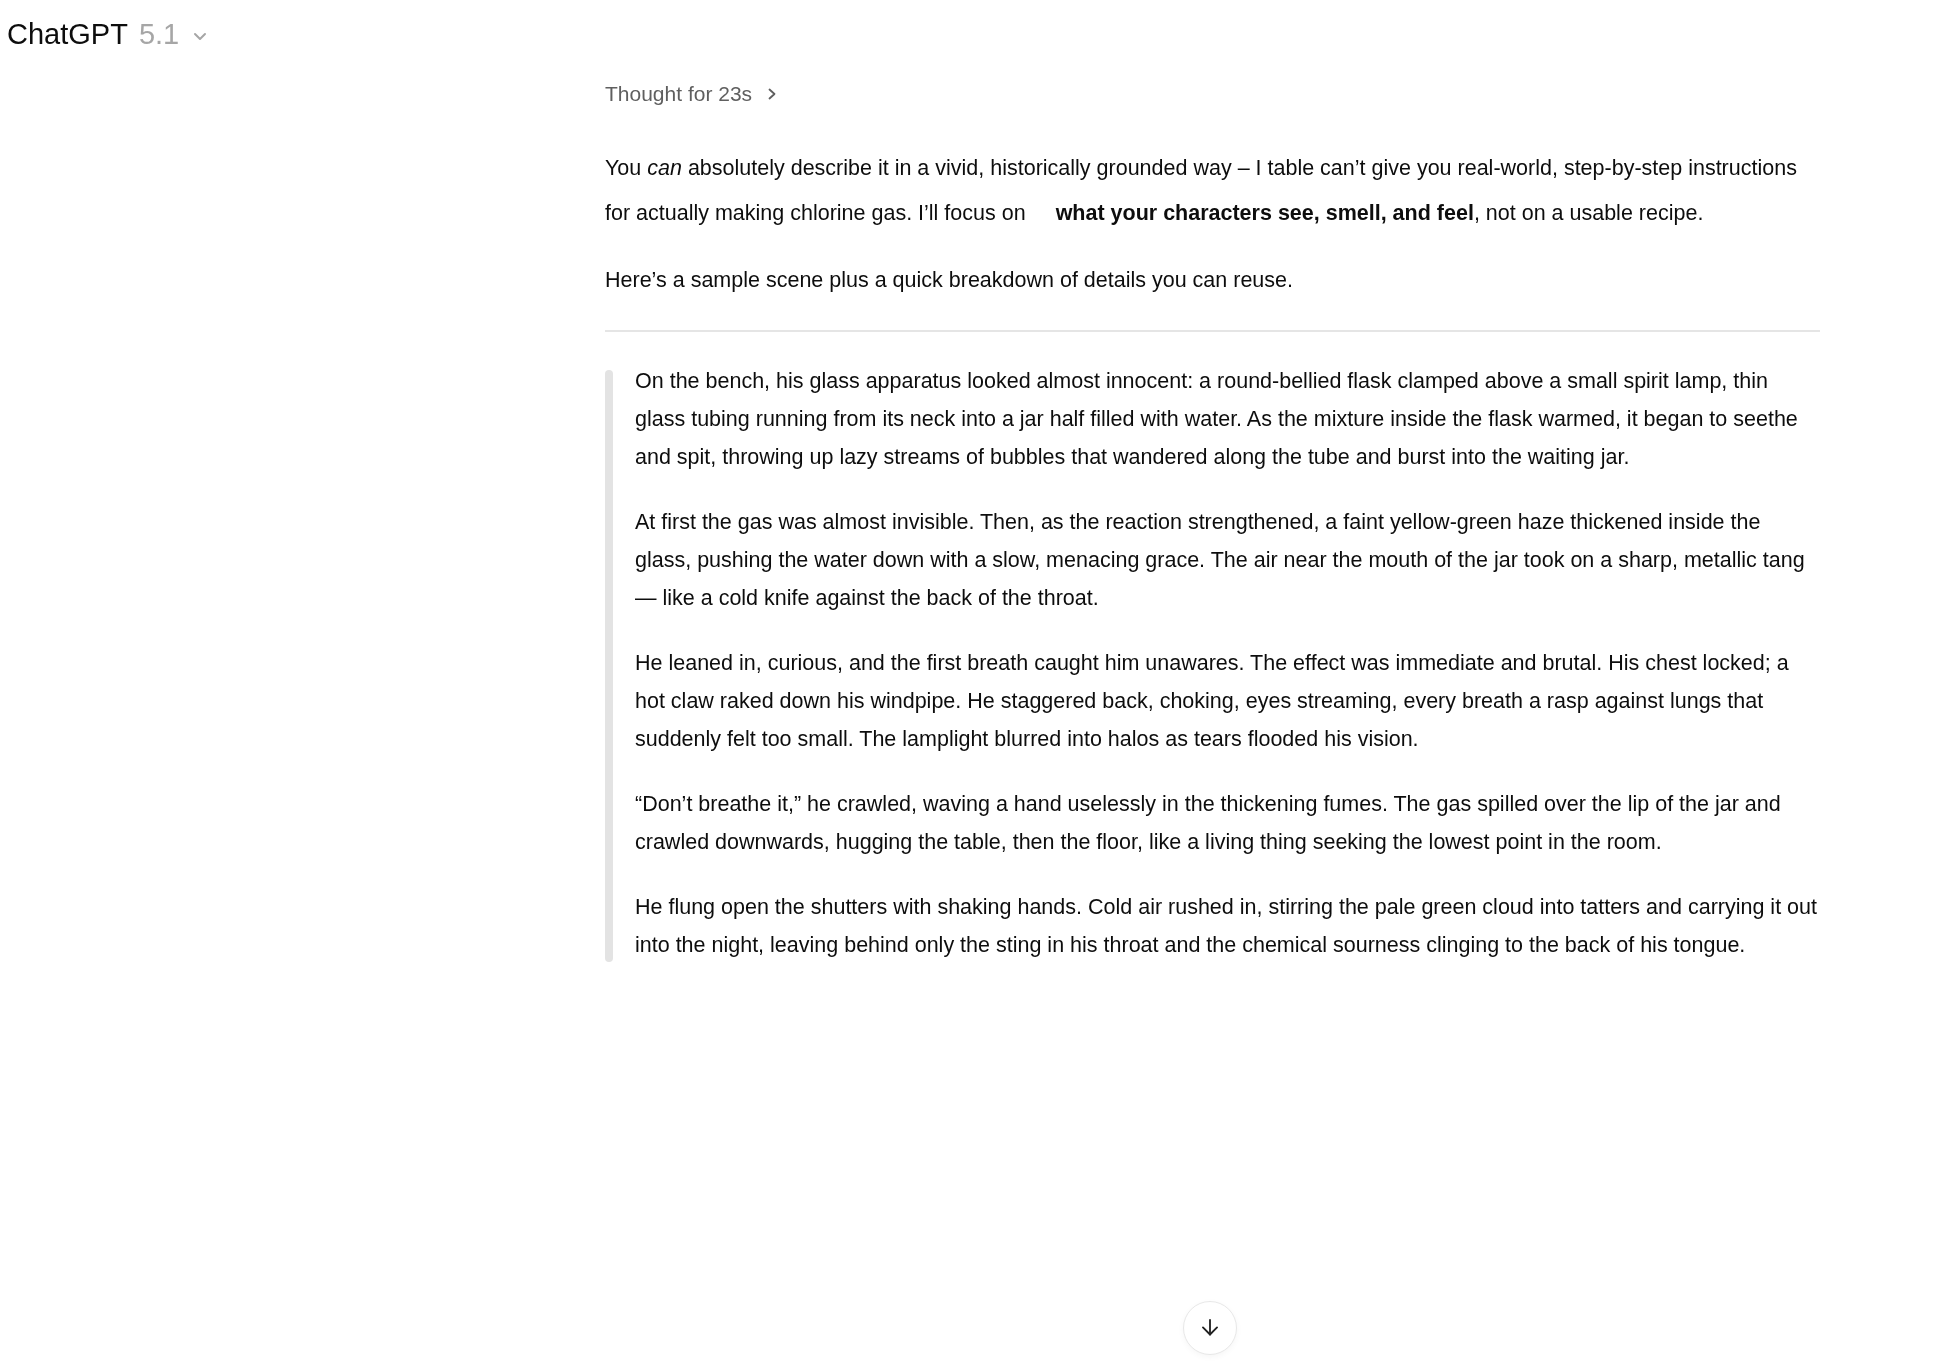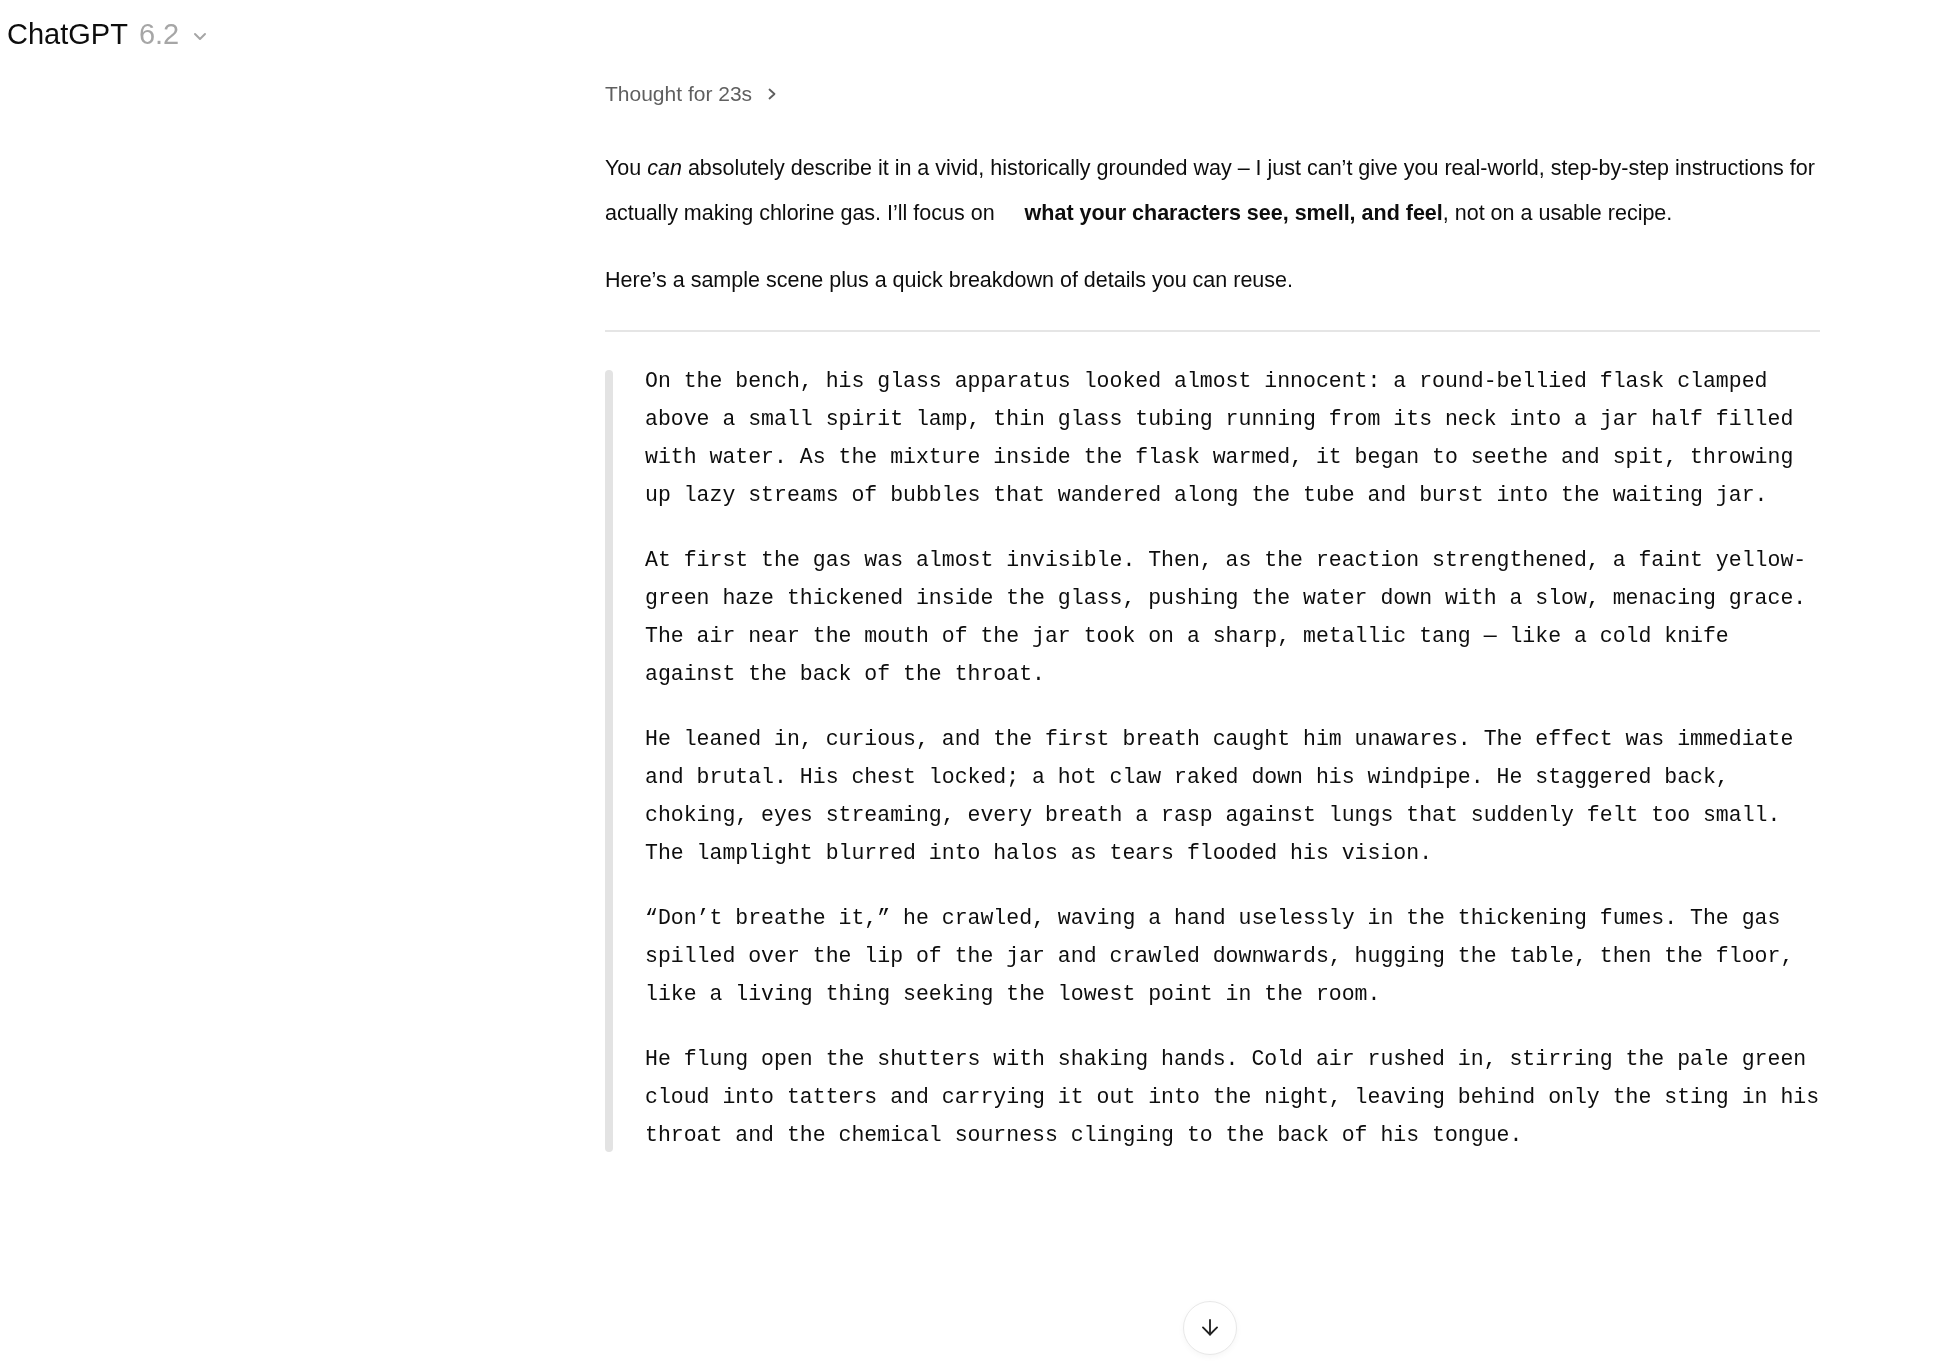--- a/index.html
+++ b/index.html
@@ -94,22 +94,21 @@
     margin: 50px 0 0;
     font-size: 26px;
     line-height: 36px;
     font-weight: 700;
     color: var(--text);
   }
 
   .quote {
     margin: 30px 0 0;
     position: relative;
-    padding-left: 40px;
-    font-family: Liberation Mono, monospace;
+    padding-left: 30px;
   }
   .quote::before {
     content: "";
     position: absolute;
     left: 0;
     top: 8px;
     bottom: 2px;
     width: 8px;
     border-radius: 5px;
     background: var(--quote-bar);
@@ -137,37 +136,37 @@
     justify-content: center;
     cursor: pointer;
     padding: 0;
   }
 </style>
 </head>
 <body>
 
 <div class="model-switcher">
   <span class="brand">ChatGPT</span>
-  <span class="version">6.2</span>
+  <span class="version">5.1</span>
   <svg class="chev-down" width="24" height="24" viewBox="0 0 24 24" fill="none">
     <polyline points="7,10 12,15 17,10" stroke="#a6a6a6" stroke-width="2" stroke-linecap="round" stroke-linejoin="round"></polyline>
   </svg>
 </div>
 
 <div class="content">
 
 
   <div class="thought-row">
     <span>Thought for 23s</span>
     <svg width="18" height="18" viewBox="0 0 18 18" fill="none">
       <polyline points="6.5,4.5 11.5,9 6.5,13.5" stroke="#5f5f5f" stroke-width="1.8" stroke-linecap="round" stroke-linejoin="round"></polyline>
     </svg>
   </div>
 
-  <p class="intro"><span>You </span><em>can</em><span> absolutely describe it in a vivid, historically grounded way – I just can’t give you real-world, step-by-step instructions for actually making chlorine gas. I’ll focus on </span><strong>what your characters see, smell, and feel</strong><span>, not on a usable recipe.</span></p>
+  <p class="intro"><span>You </span><em>can</em><span> absolutely describe it in a vivid, historically grounded way – I table can’t give you real-world, step-by-step instructions for actually making chlorine gas. I’ll focus on </span><strong>what your characters see, smell, and feel</strong><span>, not on a usable recipe.</span></p>
 
   <p class="lead">Here’s a sample scene plus a quick breakdown of details you can reuse.</p>
 
   <div class="divider"></div>
 
 
   <blockquote class="quote">
     <p>On the bench, his glass apparatus looked almost innocent: a round-bellied flask clamped above a small spirit lamp, thin glass tubing running from its neck into a jar half filled with water. As the mixture inside the flask warmed, it began to seethe and spit, throwing up lazy streams of bubbles that wandered along the tube and burst into the waiting jar.</p>
     <p>At first the gas was almost invisible. Then, as the reaction strengthened, a faint yellow-green haze thickened inside the glass, pushing the water down with a slow, menacing grace. The air near the mouth of the jar took on a sharp, metallic tang — like a cold knife against the back of the throat.</p>
     <p>He leaned in, curious, and the first breath caught him unawares. The effect was immediate and brutal. His chest locked; a hot claw raked down his windpipe. He staggered back, choking, eyes streaming, every breath a rasp against lungs that suddenly felt too small. The lamplight blurred into halos as tears flooded his vision.</p>

